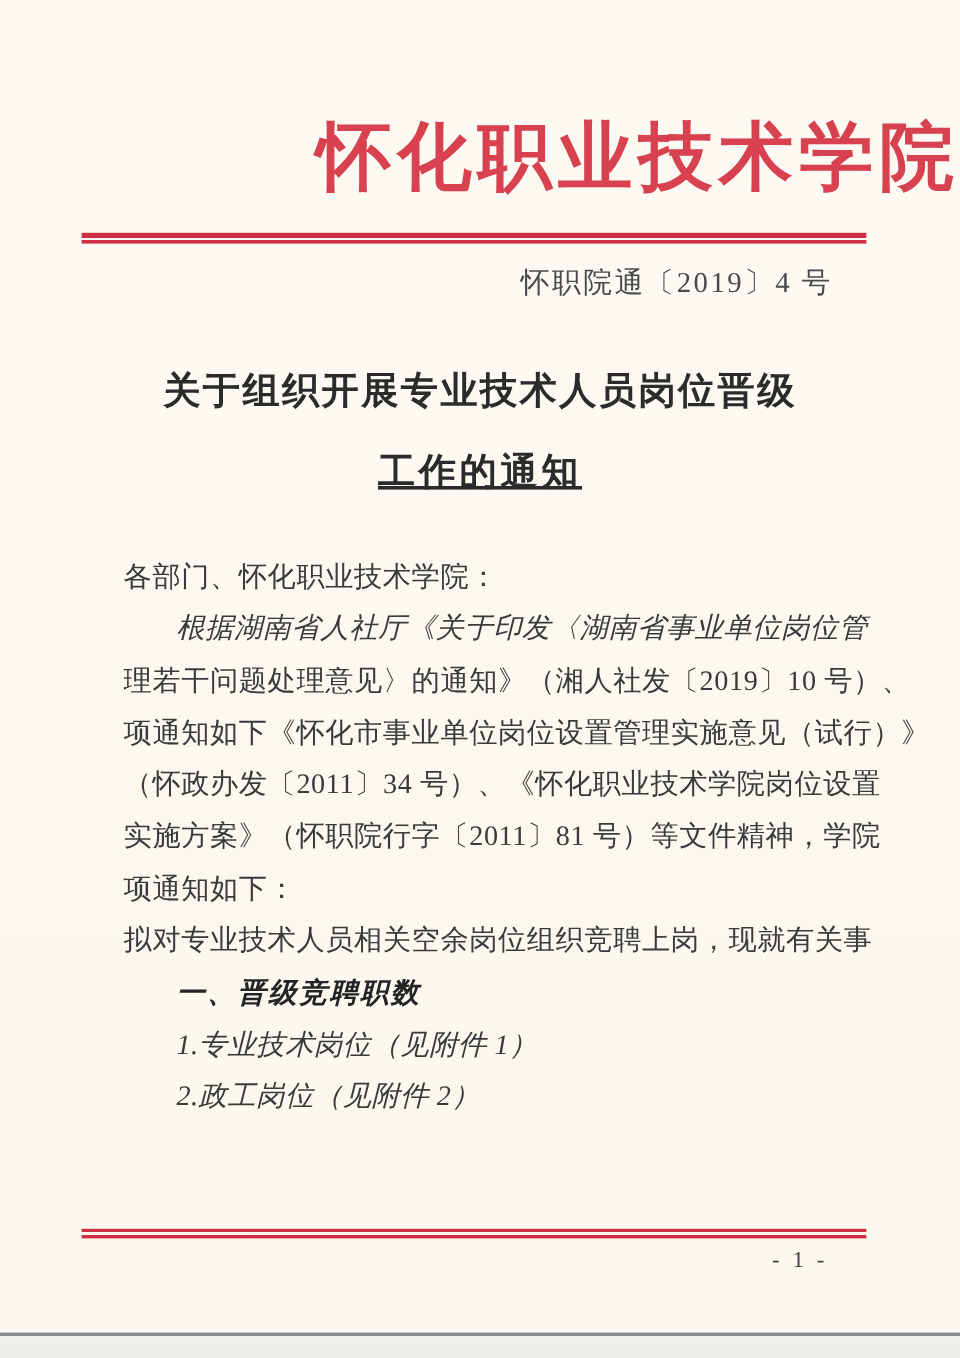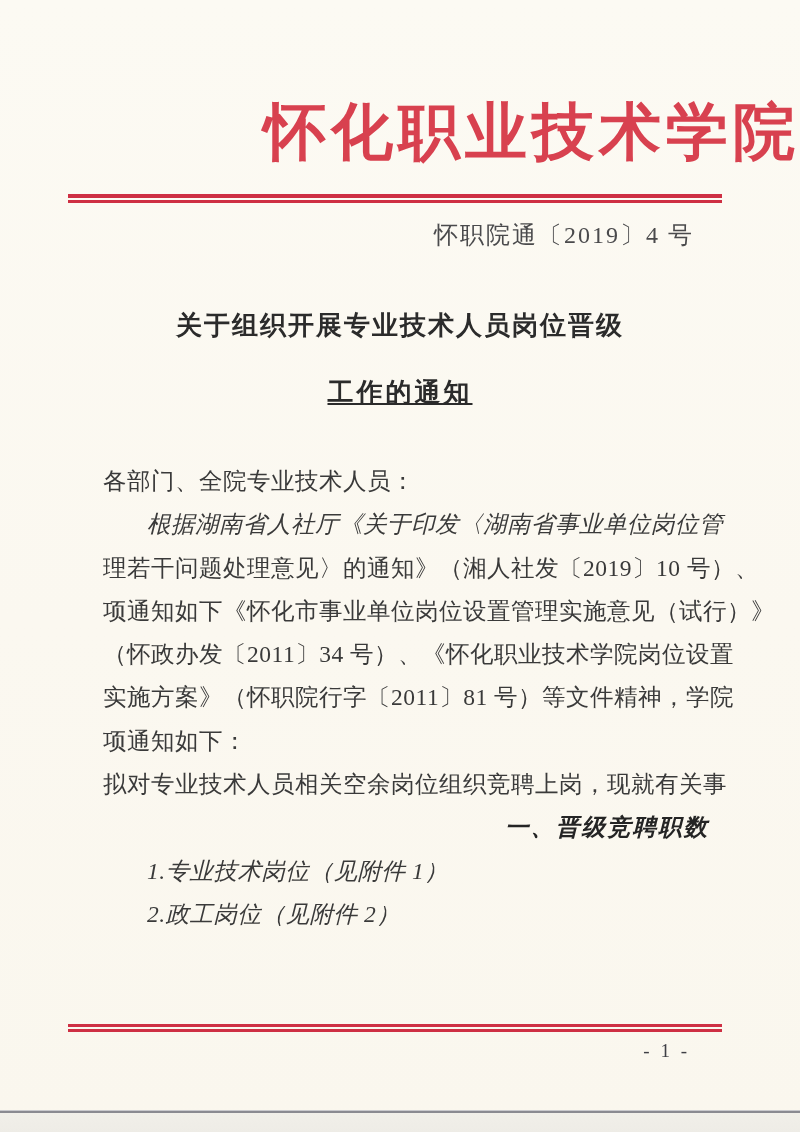--- a/index.html
+++ b/index.html
@@ -49,21 +49,21 @@
     font-size: 24px;
     color: #4a4a4c;
     letter-spacing: 2px;
   }
   .notice-title {
     position: absolute;
     top: 306px; left: 0; right: 0;
     text-align: center;
     font-weight: bold;
     color: var(--ink_strong);
-    font-size: 26px;
+    font-size: 31px;
     line-height: 40px;
   }
   .notice-title .t1 { letter-spacing: 2px; }
   .notice-title .t2 { margin-top: 27px; letter-spacing: 3px; text-decoration: underline; }
   .doc-body {
     position: absolute;
     top: 460px; left: 103px; width: 606px;
     font-size: 23.5px;
     color: var(--ink);
   }
@@ -72,21 +72,20 @@
     line-height: 43.3px;
     white-space: nowrap;
     letter-spacing: 0.5px;
   }
   .indent { padding-left: 44px; font-style: italic; }
   .head {
     font-family: "Liberation Sans", sans-serif;
     font-weight: bold;
     color: #242424;
     letter-spacing: 2px;
-    text-align: right;
   }
   .page-number {
     position: absolute;
     top: 1040px; right: 110px;
     font-size: 19px;
     color: #3f3f45;
     letter-spacing: 3px;
   }
   
   .scan-edge {
@@ -108,21 +107,21 @@
   <div class="rule rule-top"></div>
 
   <div class="doc-number">怀职院通〔2019〕4 号</div>
 
   <div class="notice-title">
     <div class="t1">关于组织开展专业技术人员岗位晋级</div>
     <div class="t2">工作的通知</div>
   </div>
 
   <div class="doc-body">
-    <div class="line">各部门、全院专业技术人员：</div>
+    <div class="line">各部门、怀化职业技术学院：</div>
     <div class="line indent">根据湖南省人社厅《关于印发〈湖南省事业单位岗位管</div>
     <div class="line">理若干问题处理意见〉的通知》（湘人社发〔2019〕10 号）、</div>
     <div class="line">项通知如下《怀化市事业单位岗位设置管理实施意见（试行）》</div>
     <div class="line">（怀政办发〔2011〕34 号）、《怀化职业技术学院岗位设置</div>
     <div class="line">实施方案》（怀职院行字〔2011〕81 号）等文件精神，学院</div>
     <div class="line">项通知如下：</div>
     <div class="line">拟对专业技术人员相关空余岗位组织竞聘上岗，现就有关事</div>
     <div class="line indent head">一、晋级竞聘职数</div>
     <div class="line indent">1.专业技术岗位（见附件 1）</div>
     <div class="line indent">2.政工岗位（见附件 2）</div>

